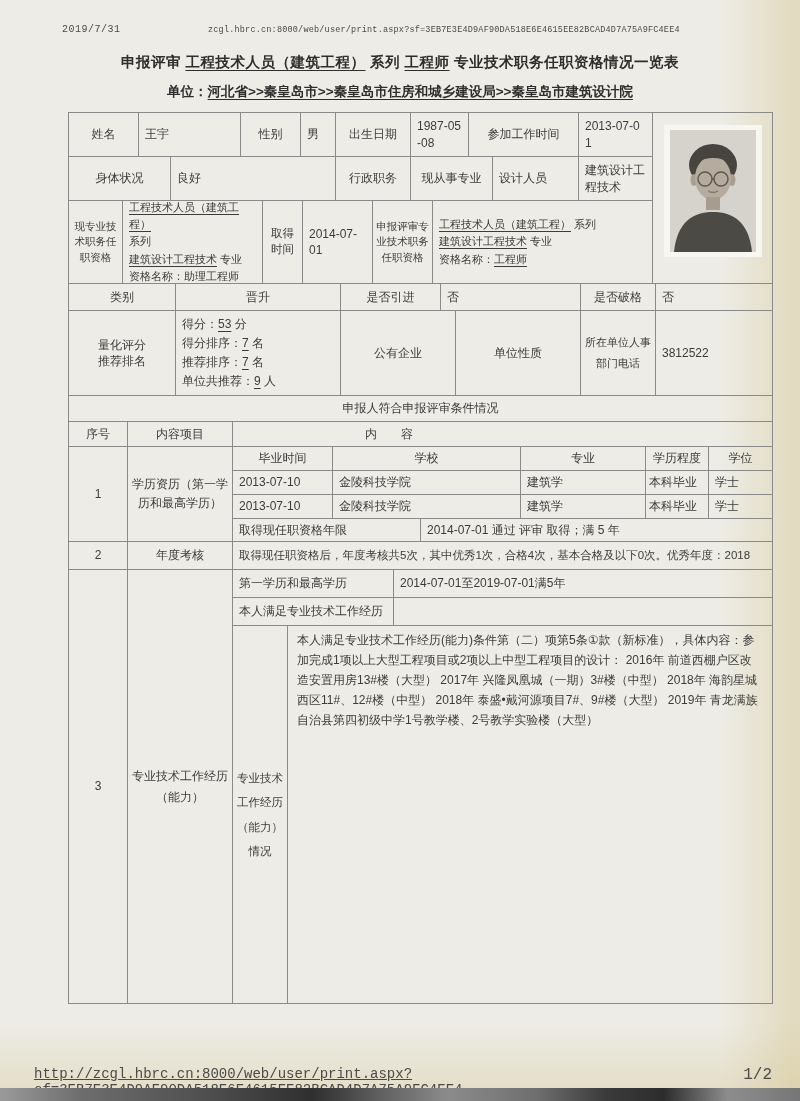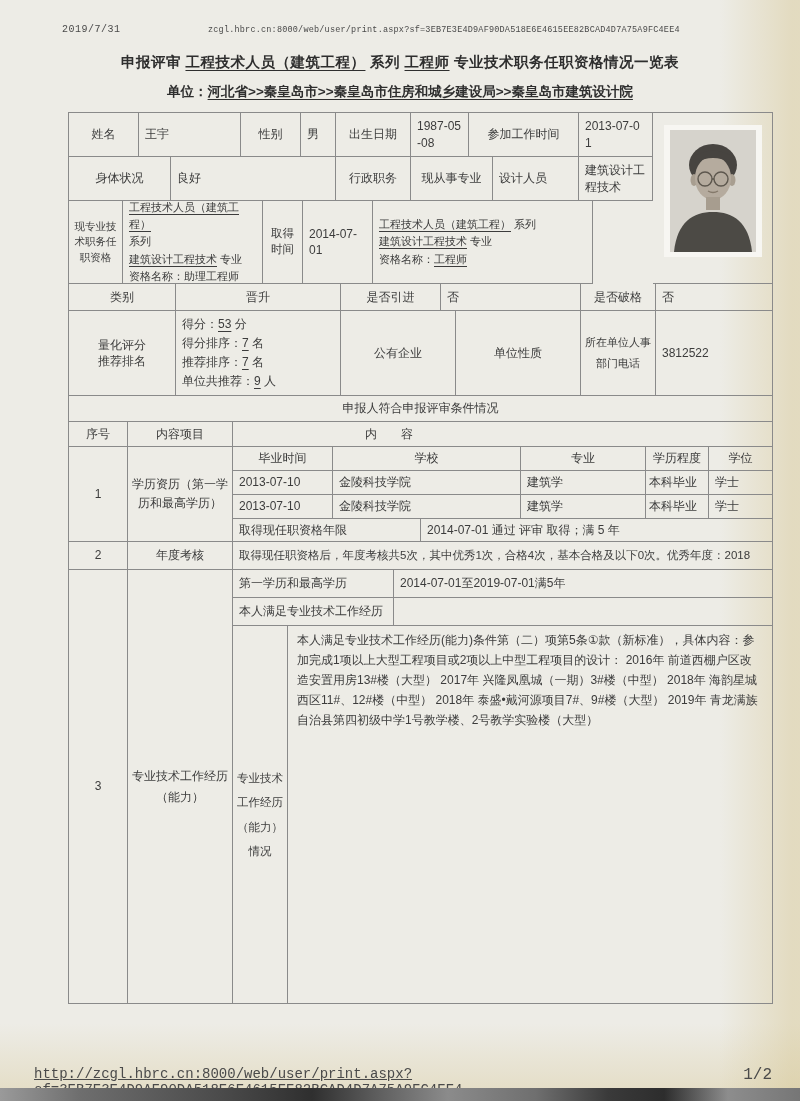--- a/index.html
+++ b/index.html
@@ -85,20 +85,21 @@
           <div class="c val s11 qualbox" style="width:140px">
             <div>
               <div><span class="ul">工程技术人员（建筑工程）</span></div>
               <div>系列</div>
               <div><span class="ul">建筑设计工程技术</span> <span>专业</span></div>
               <div><span>资格名称：</span><span class="ul">助理工程师</span></div>
             </div>
           </div>
           <div class="c s115" style="width:40px">取得时间</div>
           <div class="c val" style="width:70px">2014-07-01</div>
+          <div class="c s105" style="width:60px">申报评审专业技术职务任职资格</div>
           <div class="c val s11 qualbox" style="width:220px">
             <div>
               <div><span class="ul">工程技术人员（建筑工程）</span> <span>系列</span></div>
               <div><span class="ul">建筑设计工程技术</span> <span>专业</span></div>
               <div><span>资格名称：</span><span class="ul">工程师</span></div>
             </div>
           </div>
         </div>
       </div>
       <div class="c photo-cell" style="width:120px">

